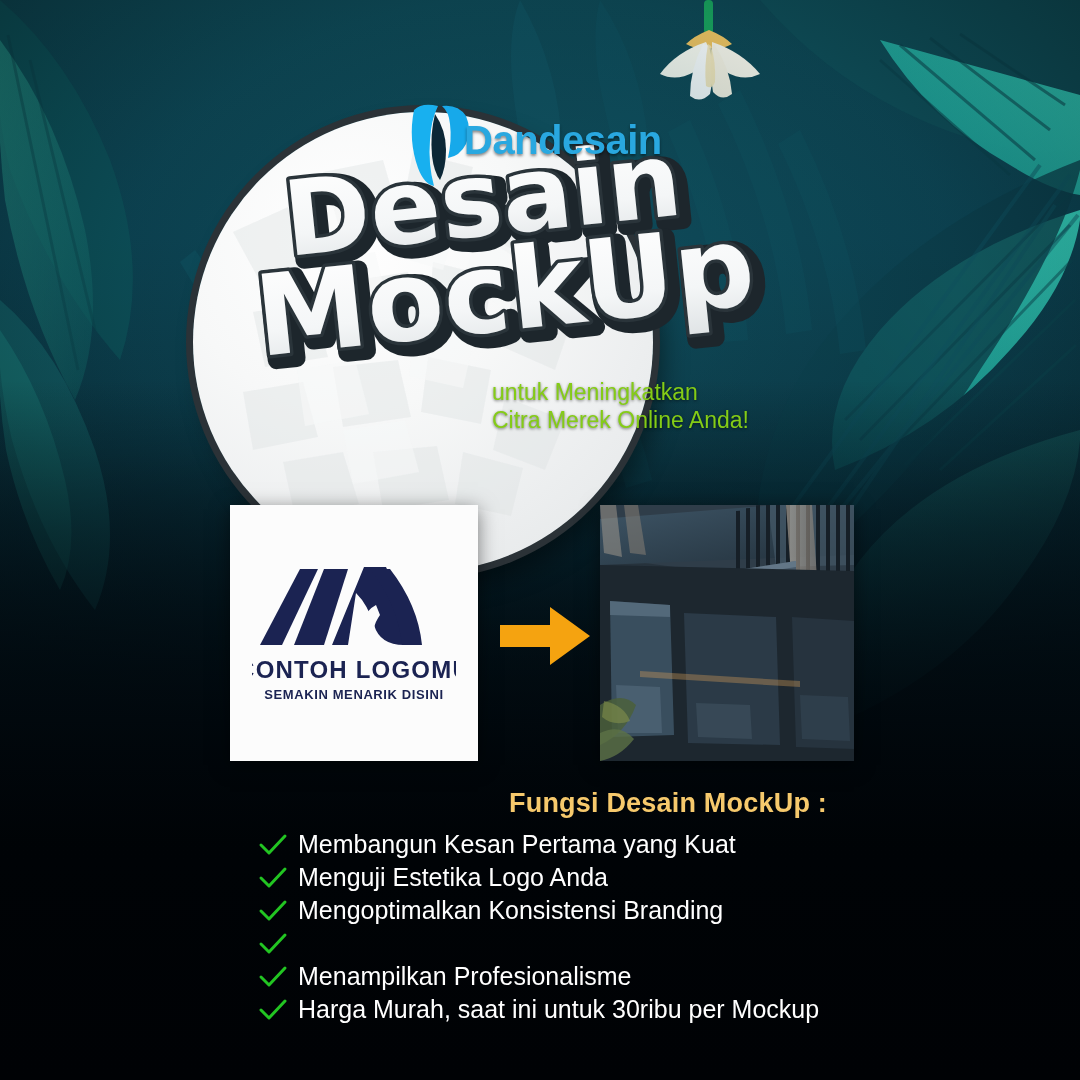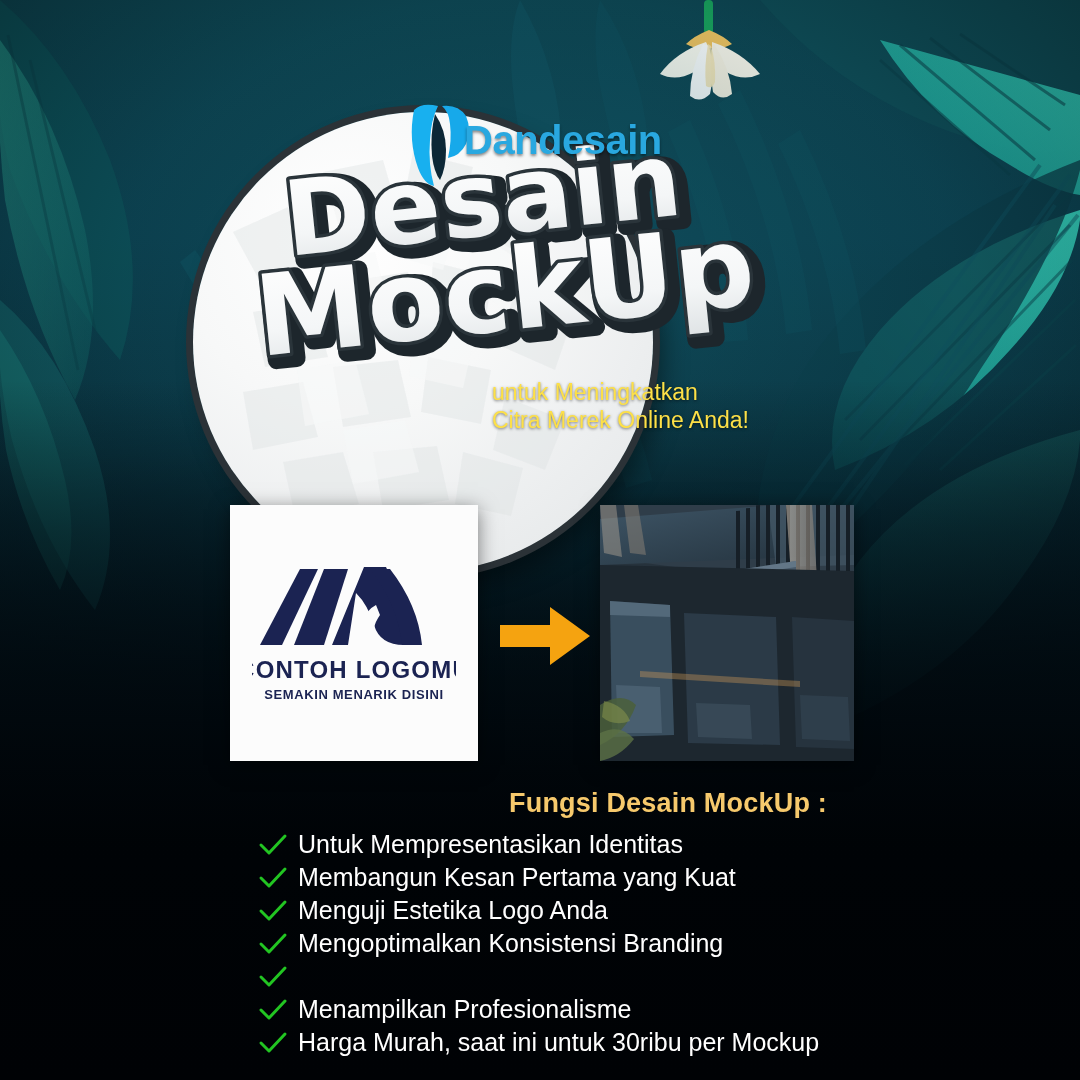--- a/index.html
+++ b/index.html
@@ -78,21 +78,21 @@
 
   .title-wrap {
     position: absolute; left: 250px; top: 160px;
     width: 620px; height: 260px;
     z-index: 5;
   }
   .title-svg { width: 620px; height: 260px; overflow: visible; }
 
   .subtitle {
     position: absolute; left: 492px; top: 378px;
-    color: #fde047;
+    color: #84cc16;
     font-size: 23px;
     line-height: 28px;
     z-index: 7;
     text-shadow: 0 1px 3px rgba(0,0,0,.55);
   }
 
   
   .compare { position: absolute; left: 0; top: 505px; width: 1080px; height: 262px; z-index: 4; }
 
   .logo-card {
@@ -409,26 +409,20 @@
     <path d="M0 20 L50 20 L50 2 L90 31 L50 60 L50 42 L0 42 Z" fill="#f5a310"></path>
   </svg>
 
   <div class="benefits">
     <div class="benefits-heading">Fungsi Desain MockUp :</div>
     <div id="benefit-list">
         <div class="benefit-row">
           <svg class="check-icon" viewBox="0 0 30 24">
             <path d="M3 12 L11 20 L27 3" fill="none" stroke="#22c522" stroke-width="3" stroke-linecap="round" stroke-linejoin="round"></path>
           </svg>
-          <span class="benefit-text">Untuk Mempresentasikan Identitas</span>
-        </div>
-        <div class="benefit-row">
-          <svg class="check-icon" viewBox="0 0 30 24">
-            <path d="M3 12 L11 20 L27 3" fill="none" stroke="#22c522" stroke-width="3" stroke-linecap="round" stroke-linejoin="round"></path>
-          </svg>
           <span class="benefit-text">Membangun Kesan Pertama yang Kuat</span>
         </div>
         <div class="benefit-row">
           <svg class="check-icon" viewBox="0 0 30 24">
             <path d="M3 12 L11 20 L27 3" fill="none" stroke="#22c522" stroke-width="3" stroke-linecap="round" stroke-linejoin="round"></path>
           </svg>
           <span class="benefit-text">Menguji Estetika Logo Anda</span>
         </div>
         <div class="benefit-row">
           <svg class="check-icon" viewBox="0 0 30 24">

